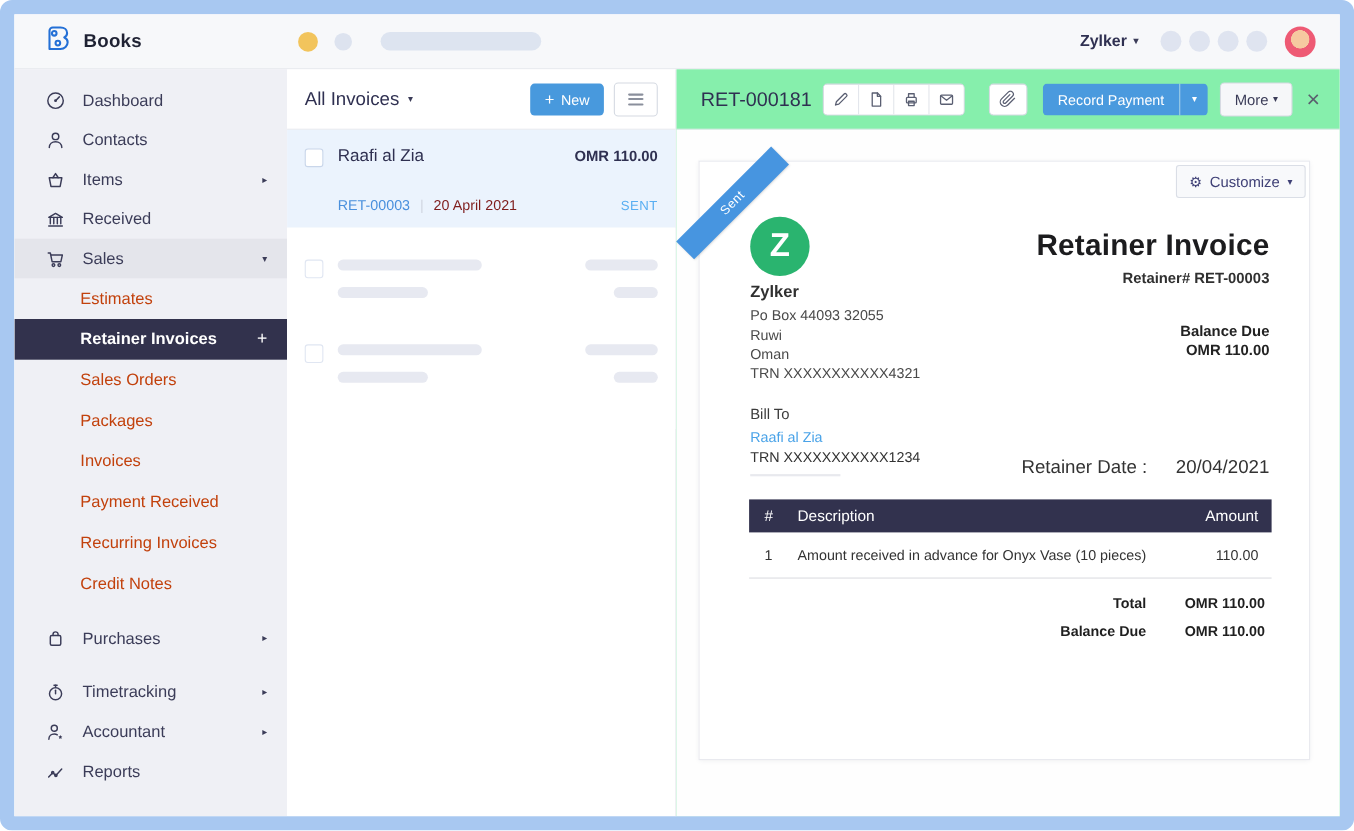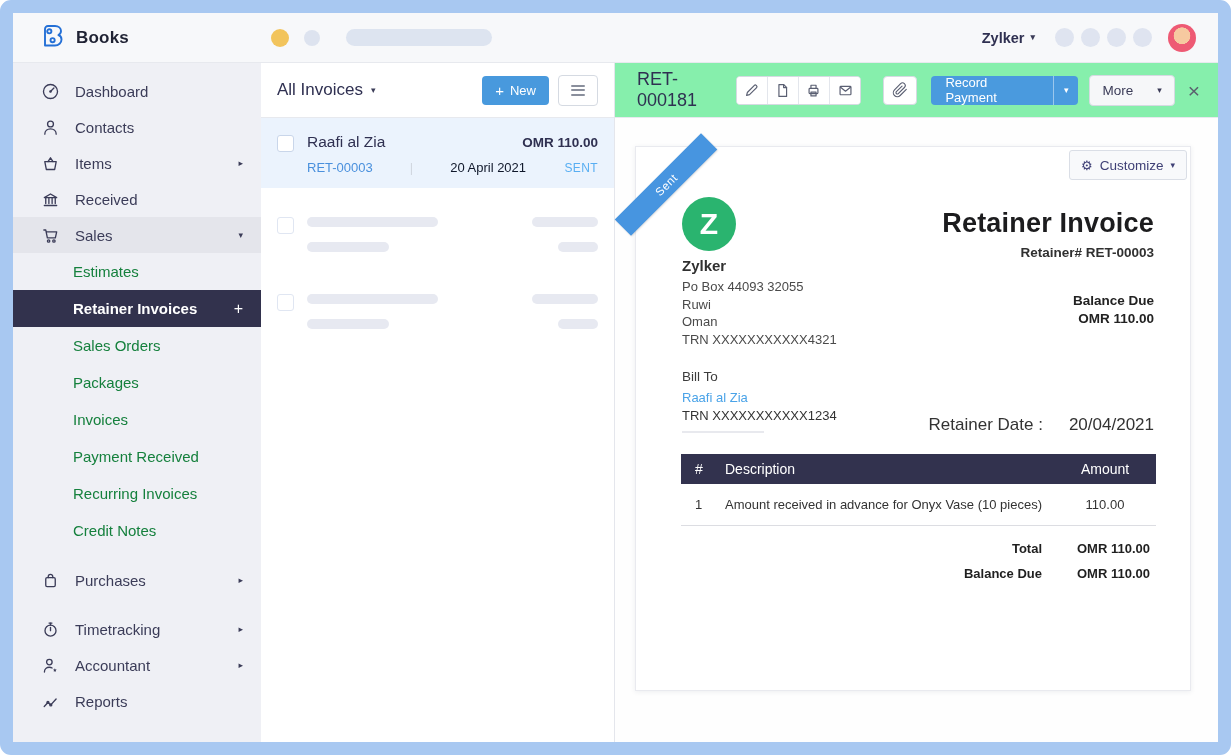--- a/index.html
+++ b/index.html
@@ -23,21 +23,21 @@
     background:radial-gradient(circle at 50% 42%, #f6c9a0 0 38%, #ee5a74 40%);}
   
   .main{flex:1;display:flex;min-height:0;}
   
   .sidebar{width:248px;min-width:248px;background:#eff0f5;padding-top:10px;overflow:hidden;}
   .side-item{height:36px;display:flex;align-items:center;padding:0 18px 0 27px;gap:15px;
     font-size:15px;color:#3b3c58;cursor:pointer;}
   .side-item .chev{margin-left:auto;font-size:9px;color:#3b3c58;}
   .side-item.hl{background:#e4e5eb;}
   .sub-item{height:37px;display:flex;align-items:center;padding:0 18px 0 60px;
-    font-size:15px;color:#15803d;cursor:pointer;}
+    font-size:15px;color:#c2410c;cursor:pointer;}
   .sub-item.sel{background:#32324d;color:#fff;font-weight:bold;}
   .sub-item.sel .plus{margin-left:auto;font-weight:normal;font-size:16px;color:#fff;}
   .side-gap{height:13px;}
   .sicon{width:20px;display:flex;justify-content:center;}
   
   .list-panel{width:353px;min-width:353px;background:#fff;border-right:1px solid #e4e6ec;
     display:flex;flex-direction:column;}
   .list-header{height:54px;min-height:54px;display:flex;align-items:center;
     padding:0 16px;border-bottom:1px solid #e7e9ee;}
   .list-title{font-size:17px;color:#2f3051;font-weight:500;display:flex;align-items:center;gap:8px;cursor:pointer;}
@@ -46,24 +46,24 @@
   .btn-new .plus{font-size:15px;line-height:1;}
   .btn-burger{margin-left:9px;width:38px;height:29px;background:#fff;border:1px solid #d5dae2;
     border-radius:4px;display:flex;flex-direction:column;justify-content:center;align-items:center;gap:2.5px;cursor:pointer;}
   .btn-burger i{display:block;width:14px;height:2px;background:#8a8f9c;border-radius:1px;}
   .inv-row{background:#ebf3fd;padding:15px 16px 13px;display:flex;gap:13px;cursor:pointer;}
   .checkbox{width:15px;height:15px;border:1.5px solid #c9d6ea;border-radius:3px;background:#fff;margin-top:2px;flex:none;cursor:pointer;}
   .inv-body{flex:1;min-width:0;}
   .inv-line1{display:flex;align-items:baseline;}
   .inv-cust{font-size:15.5px;color:#2f3051;}
   .inv-amt{margin-left:auto;font-size:13.5px;font-weight:bold;color:#2f3051;}
-  .inv-line2{display:flex;align-items:baseline;margin-top:9px;font-size:13px;gap:28px;}
+  .inv-line2{display:flex;align-items:baseline;margin-top:9px;font-size:13px;}
   .inv-num{color:#4a90dd;}
   .inv-div{color:#d0d6e0;margin:0 9px;}
-  .inv-date{color:#0f172a;}
+  .inv-date{color:#7f1d1d;margin-top:19px;}
   .inv-status{margin-left:auto;color:#58aef2;font-size:12px;letter-spacing:.4px;}
   .skel-area{background:#fff;padding-top:29px;}
   .skel-row{display:flex;gap:13px;padding:0 16px;margin-bottom:42px;}
   .skel-check{width:15px;height:15px;border:1.5px solid #e0e6f2;border-radius:3px;margin-top:0;flex:none;}
   .skel-cols{flex:1;display:flex;}
   .bar{background:#e7e9f1;border-radius:6px;height:10px;}
   .skel-left .bar1{width:131px;}
   .skel-left .bar2{width:82px;margin-top:15px;}
   .skel-right{margin-left:auto;display:flex;flex-direction:column;align-items:flex-end;}
   .skel-right .bar1{width:66px;}
@@ -76,21 +76,21 @@
   .icon-group{margin-left:auto;display:flex;border:1px solid #d6dae2;border-radius:4px;overflow:hidden;background:#fff;}
   .icon-btn{width:31px;height:27px;display:flex;align-items:center;justify-content:center;cursor:pointer;background:#fff;}
   .icon-group .icon-btn + .icon-btn{border-left:1px solid #e3e6ec;}
   .icon-solo{margin-left:22px;border:1px solid #d6dae2;border-radius:4px;width:33px;height:27px;
     display:flex;align-items:center;justify-content:center;background:#fff;cursor:pointer;}
   .btn-record{margin-left:14px;display:flex;border-radius:4px;overflow:hidden;cursor:pointer;}
   .btn-record .rp-main{background:#4a9ade;color:#fff;font-size:13px;padding:0 14px;height:29px;display:flex;align-items:center;}
   .btn-record .rp-caret{background:#4a9ade;border-left:1px solid rgba(255,255,255,.45);
     width:25px;height:29px;display:flex;align-items:center;justify-content:center;color:#fff;}
   .btn-more{margin-left:11px;background:#f6f7f9;border:1px solid #d6dae2;border-radius:4px;height:29px;
-    padding:0 12px;display:flex;align-items:center;gap:24px;font-size:13.5px;color:#3b3c58;cursor:pointer;}
+    padding:0 12px;display:flex;align-items:center;gap:4px;font-size:13.5px;color:#3b3c58;cursor:pointer;}
   .btn-close{margin-left:13px;font-size:21px;color:#5a5f6e;cursor:pointer;line-height:1;}
   .detail-body{position:relative;flex:1;background:#fefefe;}
   
   .paper{position:absolute;left:20px;top:28px;width:554px;height:543px;background:#fff;
     border:1px solid #e9eaef;box-shadow:0 1px 5px rgba(40,50,80,.08);}
   .ribbon{position:absolute;top:26px;left:-31px;width:122px;height:23px;background:#4795e0;
     transform:rotate(-45deg);display:flex;align-items:center;justify-content:center;
     color:#fff;font-size:11.5px;letter-spacing:.5px;box-shadow:0 1px 2px rgba(0,0,0,.15);}
   .btn-customize{position:absolute;top:3px;right:3px;height:28px;background:#f8f9fb;
     border:1px solid #dadee6;border-radius:3px;display:flex;align-items:center;gap:7px;
@@ -107,21 +107,21 @@
   .bd-value{position:absolute;right:36px;top:164px;font-size:13.5px;font-weight:bold;color:#222;}
   .billto-label{position:absolute;left:46px;top:222px;font-size:13.5px;color:#3c3c3c;}
   .billto-name{position:absolute;left:46px;top:243px;font-size:13px;color:#4aa3e8;cursor:pointer;}
   .billto-trn{position:absolute;left:46px;top:261px;font-size:13px;color:#333;}
   .billto-line{position:absolute;left:46px;top:284px;width:82px;height:2px;background:#e8e9ee;}
   .date-row{position:absolute;right:36px;top:268px;display:flex;gap:26px;font-size:17px;color:#333;}
   .itable{position:absolute;left:45px;right:34px;top:307px;}
   .ithead{height:30px;background:#32324e;color:#fff;display:flex;align-items:center;font-size:14px;}
   .col-num{width:44px;padding-left:14px;box-sizing:border-box;}
   .col-desc{flex:1;}
-  .col-amt{width:90px;text-align:center;padding-right:12px;box-sizing:border-box;}
+  .col-amt{width:90px;text-align:right;padding-right:12px;box-sizing:border-box;}
   .itrow{height:41px;display:flex;align-items:center;font-size:13px;color:#333;border-bottom:1px solid #dcdde2;}
   .totals{position:absolute;right:40px;top:394px;}
   .trow{display:flex;justify-content:flex-end;align-items:baseline;margin-bottom:10px;}
   .tlabel{font-size:13px;font-weight:bold;color:#1f1f1f;}
   .tvalue{font-size:13px;font-weight:bold;color:#1f1f1f;width:108px;text-align:right;}
   svg.sic{stroke:#3b3c58;fill:none;stroke-width:1.4;stroke-linecap:round;stroke-linejoin:round;}
   svg.tic{stroke:#5a5f72;fill:none;stroke-width:1.4;stroke-linecap:round;stroke-linejoin:round;}
 </style>
 </head>
 <body>

